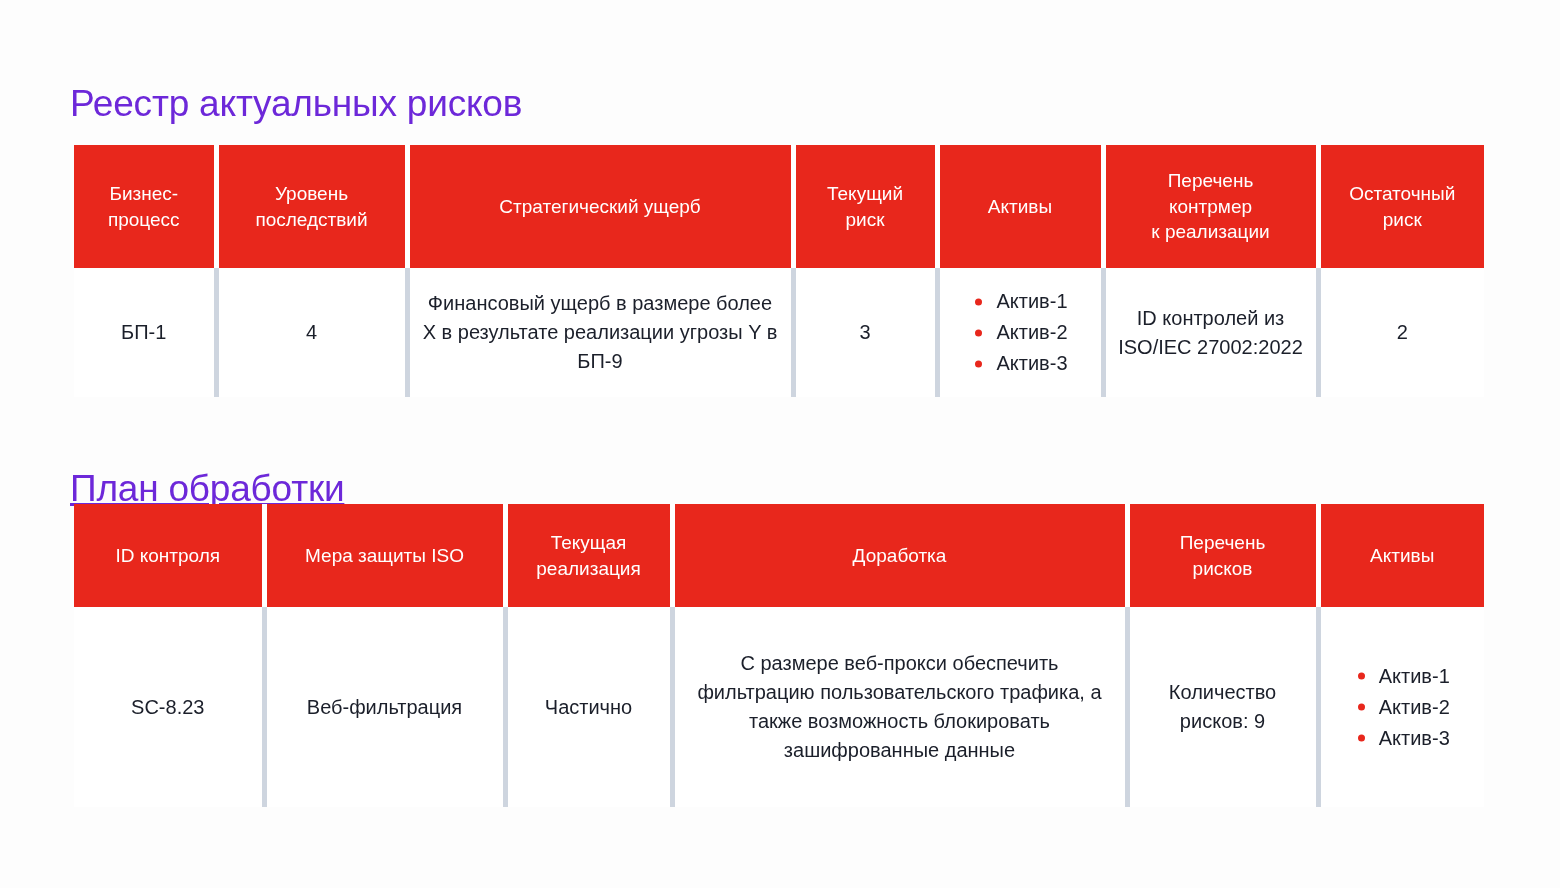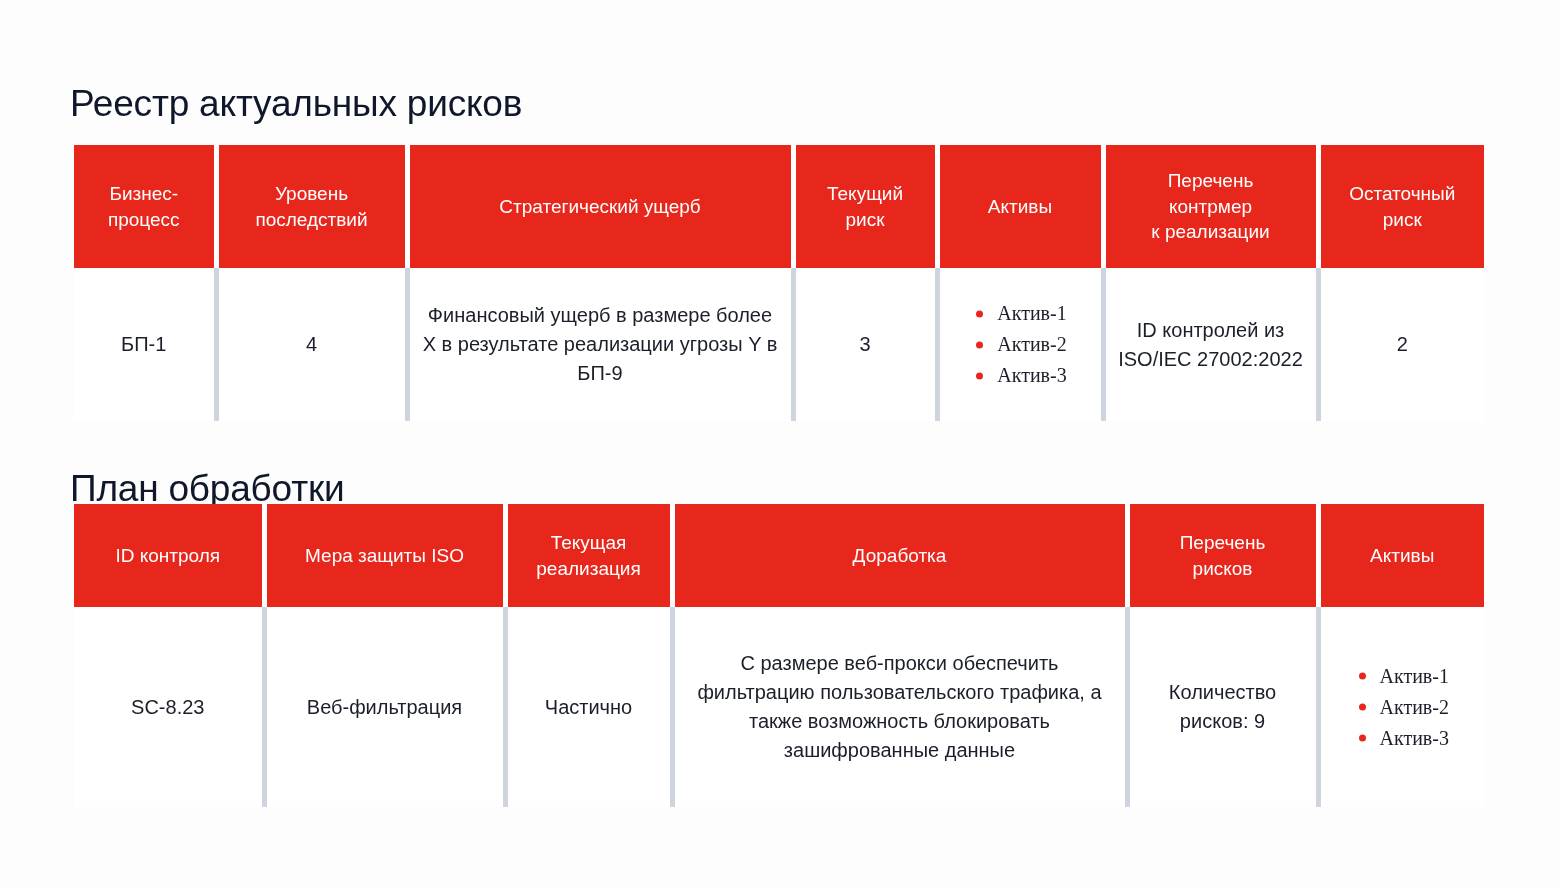--- a/index.html
+++ b/index.html
@@ -22,25 +22,25 @@
     height: 888px;
   }
 
   
   .section-title {
     position: absolute;
     left: 70px;
     font-size: 37px;
     font-weight: 400;
     letter-spacing: -0.2px;
-    color: #0f172a;
+    color: #6d28d9;
     white-space: nowrap;
   }
   #title-1 { top: 58px; }
-  #title-2 { top: 443px; }
+  #title-2 { top: 443px; text-decoration: underline; }
 
   
   .risk-table {
     position: absolute;
     left: 74px;
     width: 1410px;
     border-collapse: collapse;
     table-layout: fixed;
   }
   #table-1 { top: 145px; }
@@ -78,25 +78,24 @@
   .risk-table td:first-child { border-left: 0; text-align: center; }
 
   #table-1 tbody td { height: 114px; }
   #table-2 tbody td { height: 200px; }
 
   .cell-text { display: block; }
 
   
   ul.asset-list {
     list-style: none;
-    margin: 12px auto;
+    margin: 0 auto;
     padding: 0;
     display: inline-block;
     text-align: left;
-    font-family: Liberation Serif, serif;
   }
   ul.asset-list li {
     position: relative;
     padding-left: 24px;
     font-size: 20px;
     line-height: 1.55;
     white-space: nowrap;
   }
   ul.asset-list li .bullet-dot {
     position: absolute;

